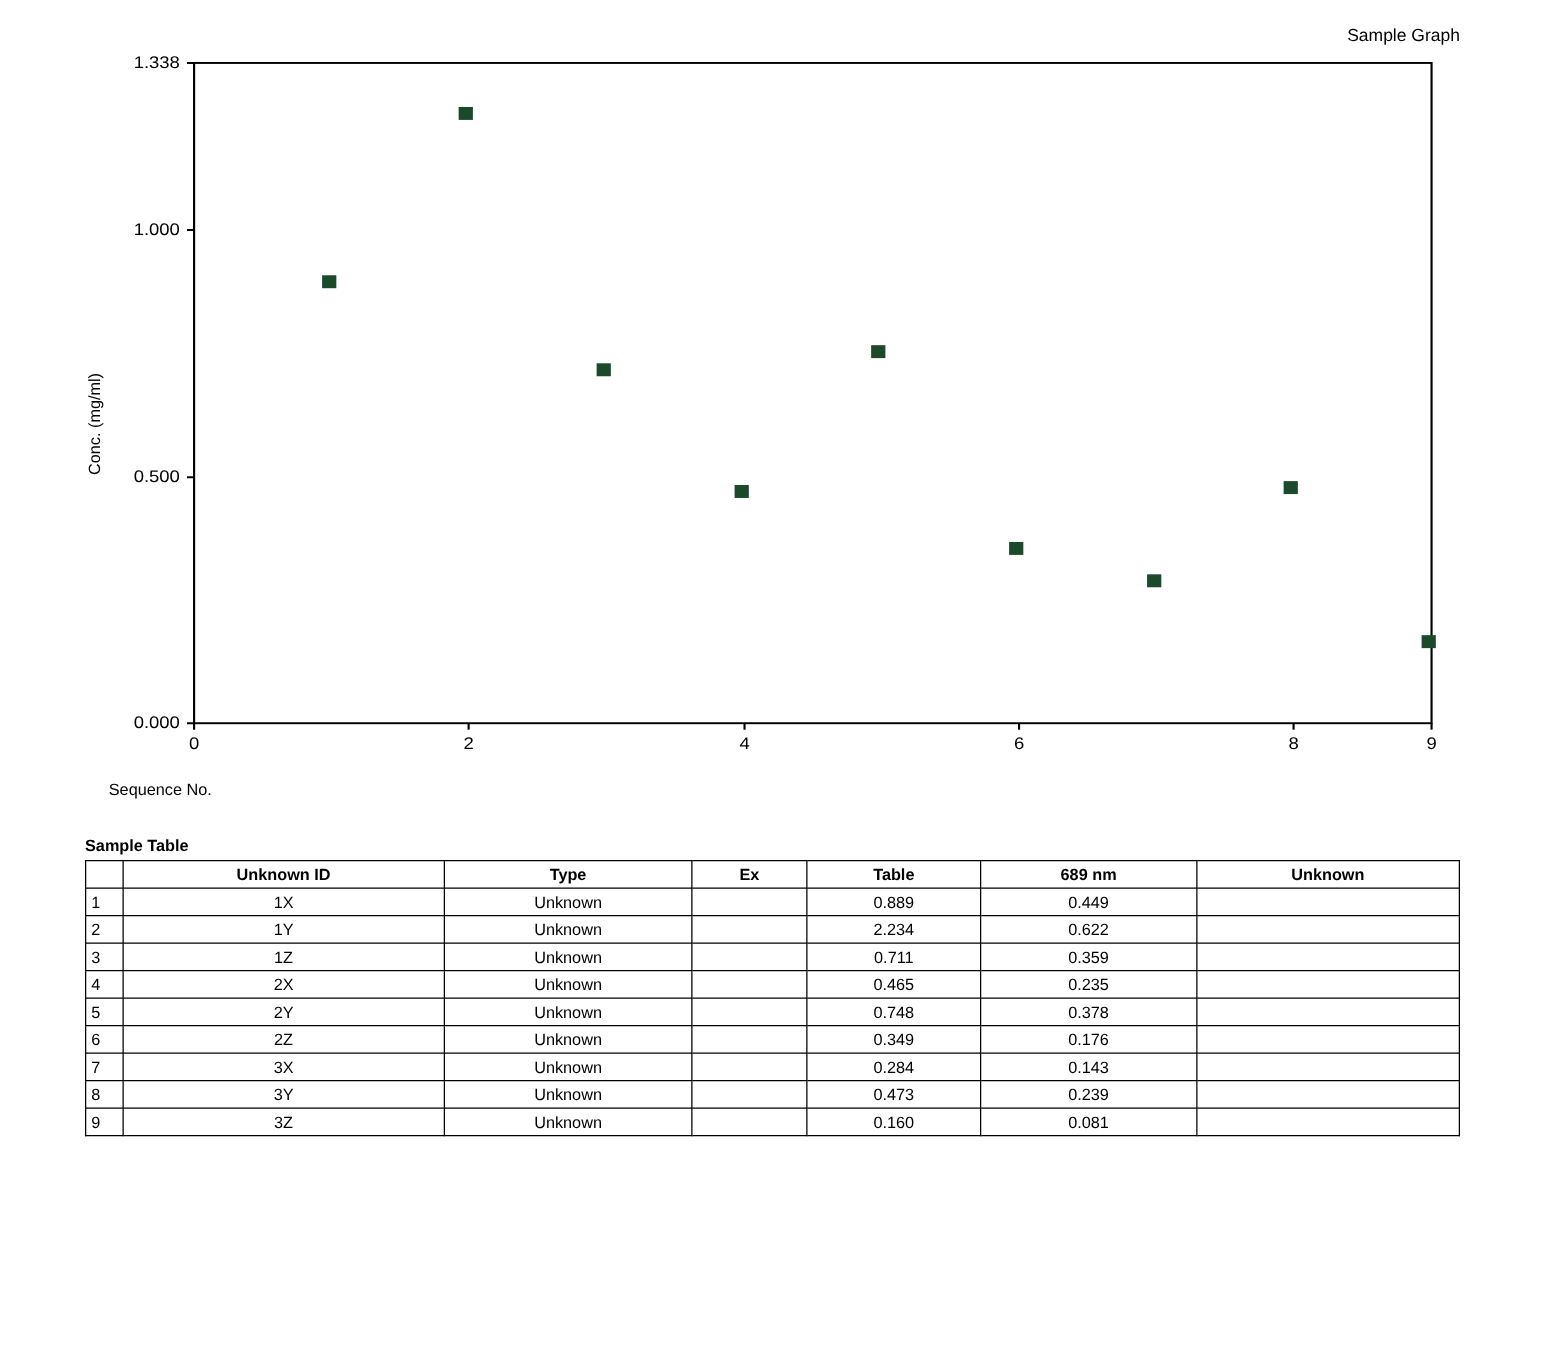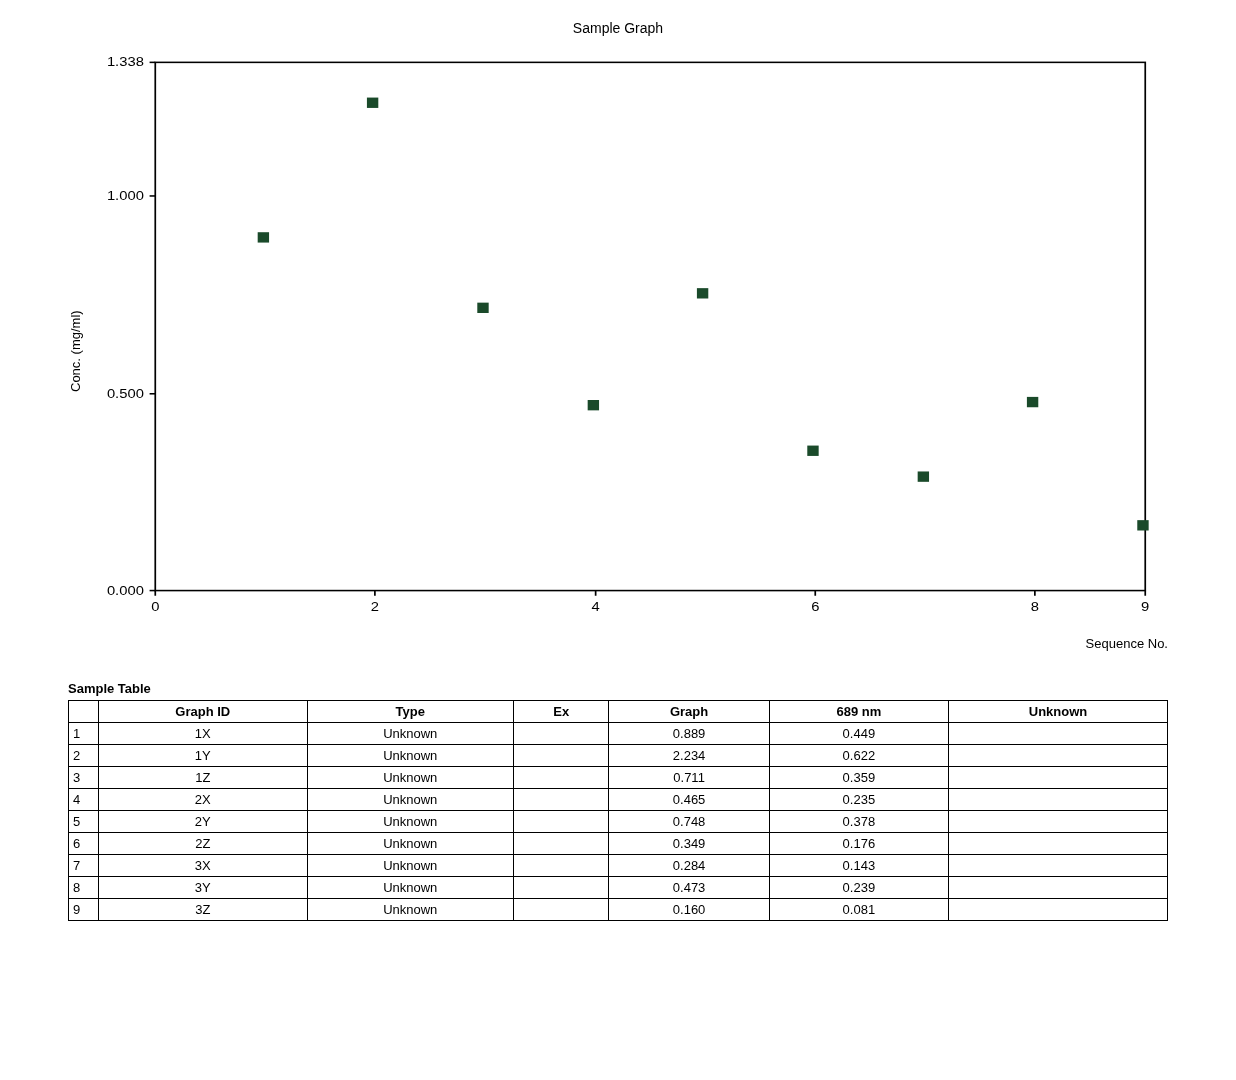--- a/index.html
+++ b/index.html
@@ -14,23 +14,23 @@
     }
 
     
     .graph-container {
       position: relative;
       width: 1100px;
       margin: 0 auto 30px auto;
     }
 
     .graph-title {
-      text-align: center;
+      text-align: right;
       font-size: 14px;
-      margin-bottom: 16px;
+      margin-bottom: 4px;
     }
 
     .graph-area {
       display: flex;
       flex-direction: row;
     }
 
     .y-axis-label {
       display: flex;
       align-items: center;
@@ -47,21 +47,21 @@
       position: relative;
     }
 
     .chart-svg {
       width: 100%;
       height: 580px;
       display: block;
     }
 
     .x-axis-label {
-      text-align: right;
+      text-align: left;
       font-size: 13px;
       margin-top: 4px;
     }
 
     
     .table-section {
       width: 1100px;
       margin: 0 auto;
     }
 
@@ -164,24 +164,24 @@
     </div>
   </div>
 </div>
 
 <div class="table-section">
   <div class="table-title">Sample Table</div>
   <table class="sample-table">
     <thead>
       <tr>
         <th></th>
-        <th>Graph ID</th>
+        <th>Unknown ID</th>
         <th>Type</th>
         <th>Ex</th>
-        <th>Graph</th>
+        <th>Table</th>
         <th>689 nm</th>
         <th>Unknown</th>
       </tr>
     </thead>
     <tbody id="table-body">
     <tr>
     <td class="row-num">1</td>
     <td>1X</td>
     <td>Unknown</td>
     <td></td>

